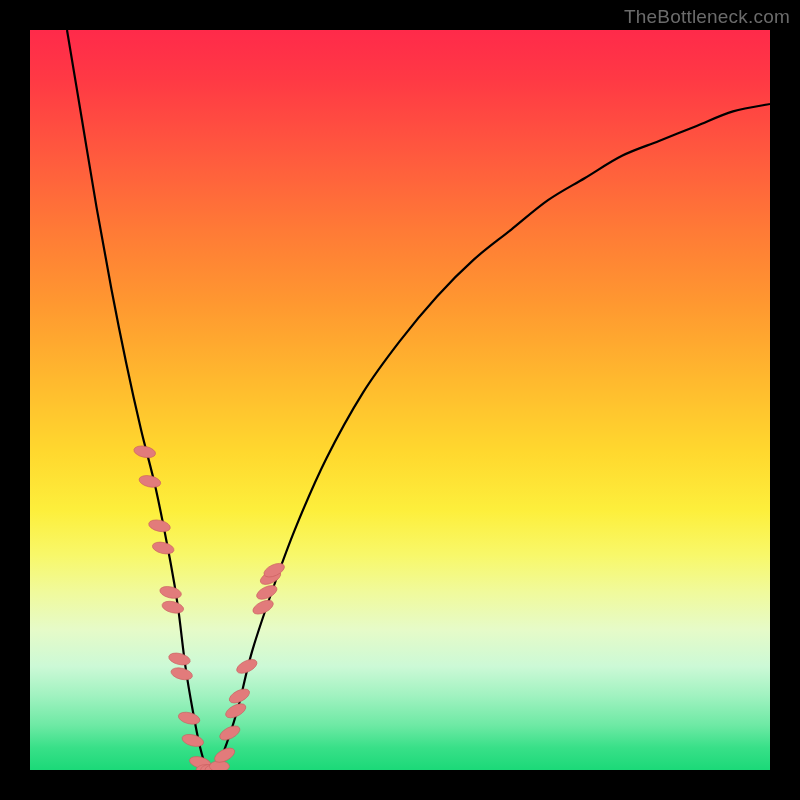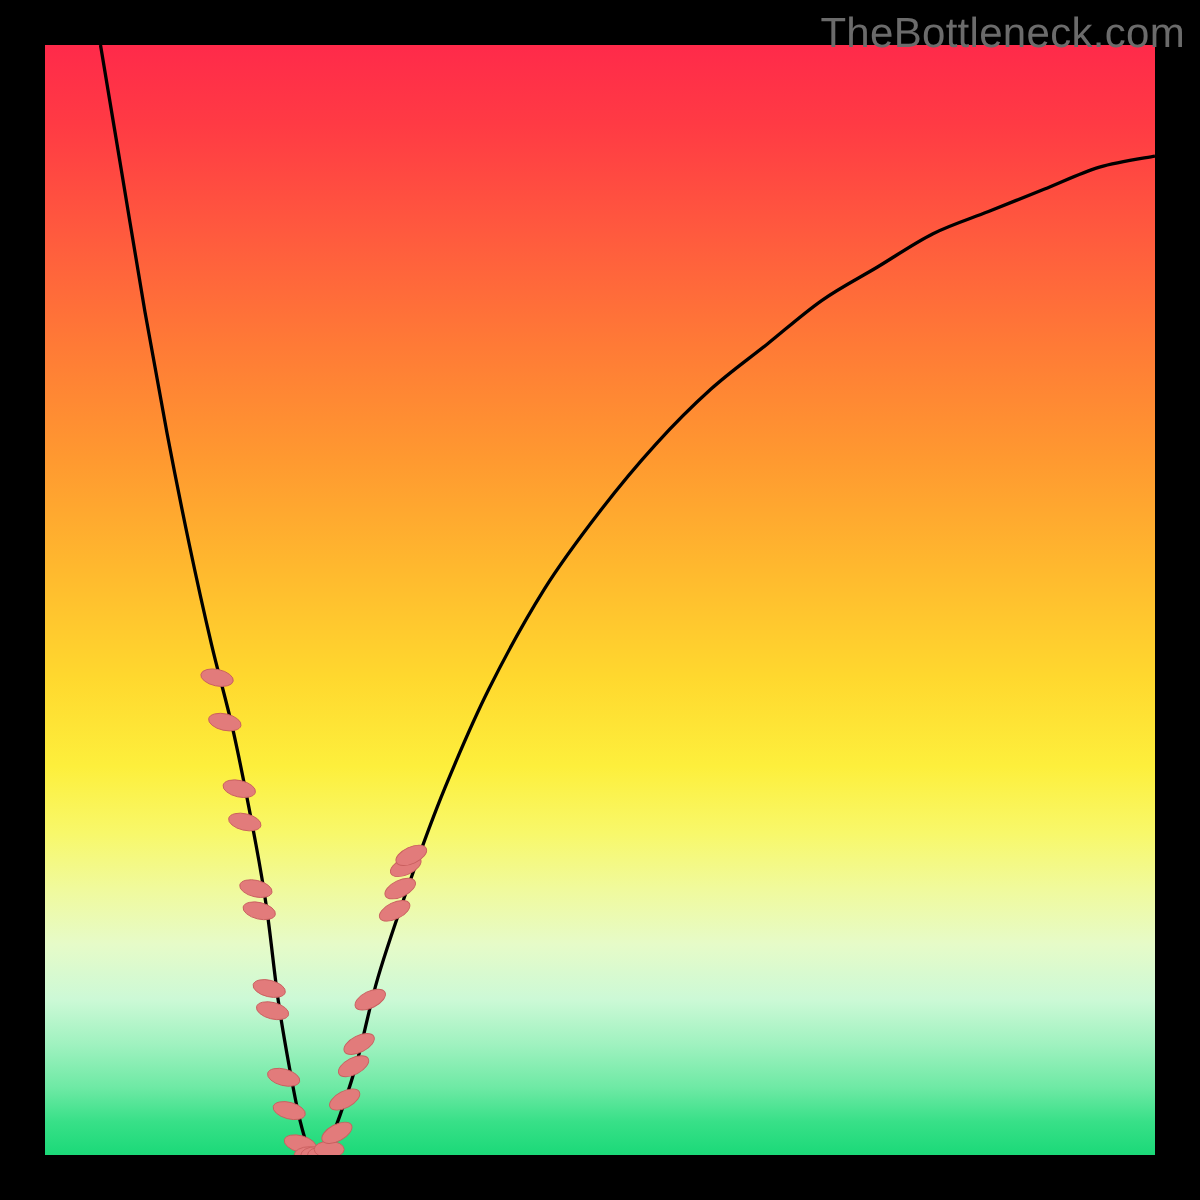--- a/index.html
+++ b/index.html
@@ -48,21 +48,21 @@
     left: 0;
     top: 0;
     width: 740px;
     height: 740px;
   }
   .watermark {
     position: absolute;
     top: 6px;
     right: 10px;
     color: #6b6b6b;
-    font-size: 28px;
+    font-size: 19px;
     letter-spacing: 0.2px;
     user-select: none;
     text-align: center;
   }
 </style>
 </head>
 <body>
 
 <div class="frame">
   <div class="plot-area">

